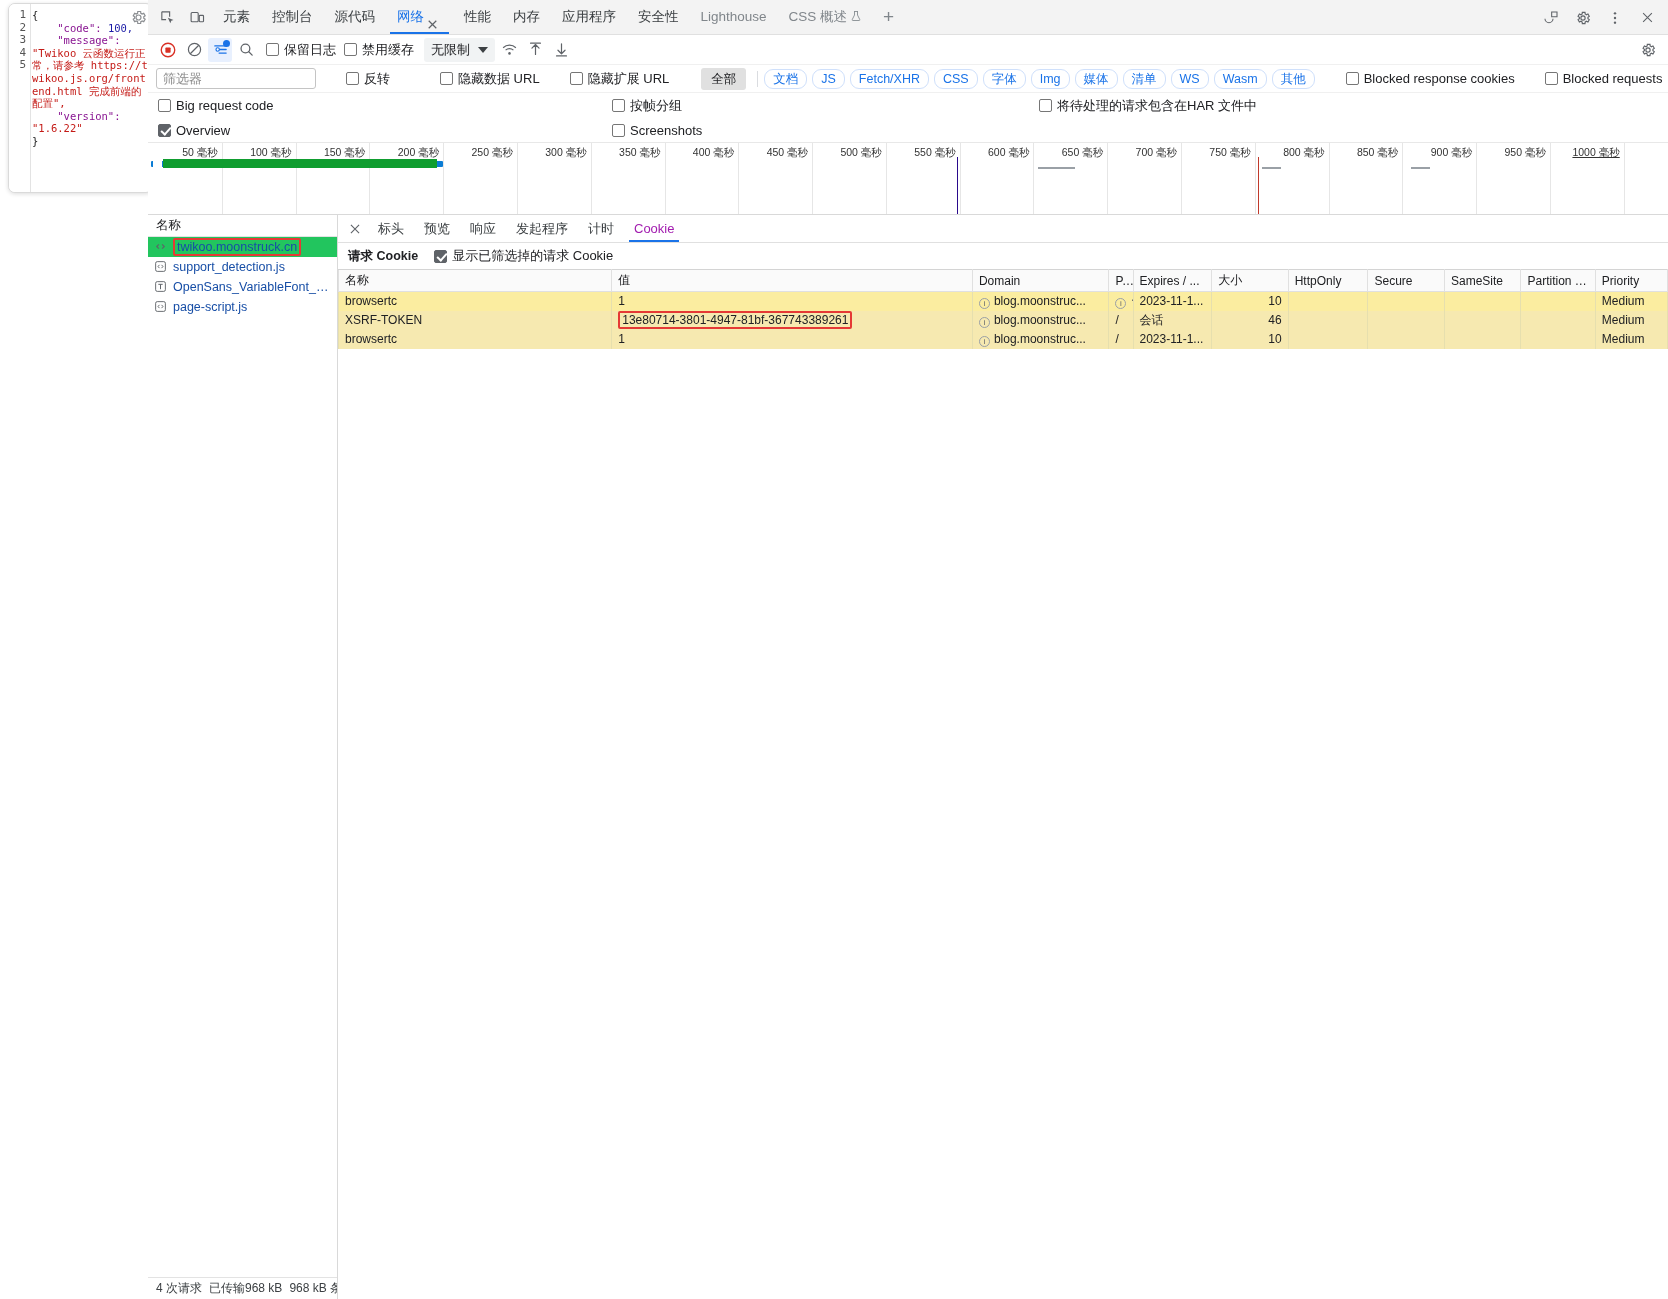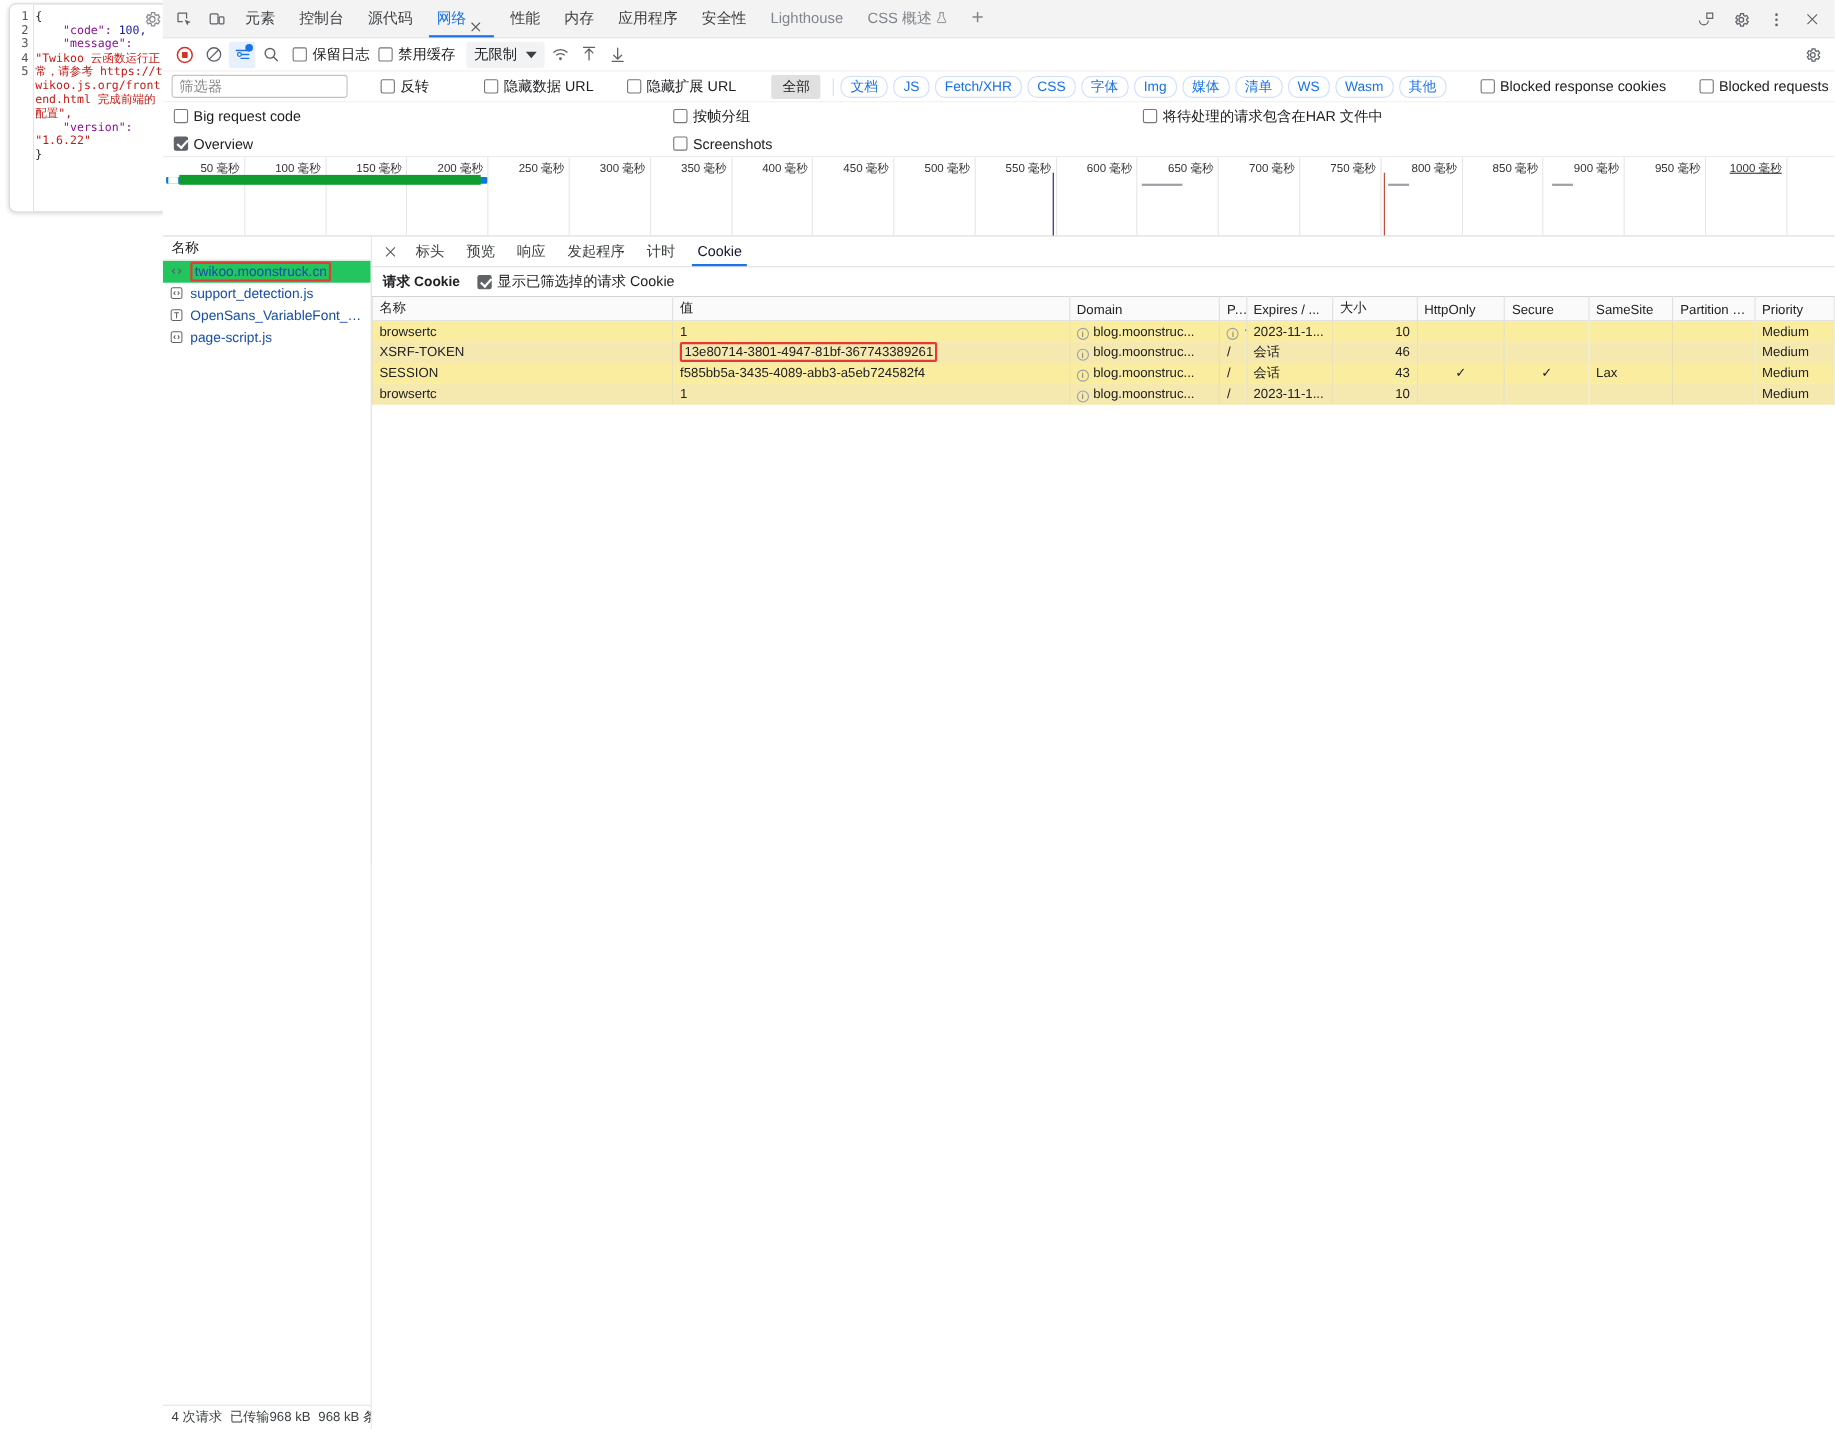--- a/index.html
+++ b/index.html
@@ -176,21 +176,21 @@
   
   .detail{flex:1;display:flex;flex-direction:column;min-width:0;background:#fff;}
   .dt-tabs{
     height:28px;min-height:28px;display:flex;align-items:center;gap:0;
     border-bottom:1px solid #e0e0e0;padding-left:4px;
   }
   .dt-close{width:26px;height:26px;display:flex;align-items:center;justify-content:center;cursor:pointer;color:#5f6368;}
   .dt-tab{
     padding:0 10px;height:27px;line-height:27px;font-size:13px;color:#3c4043;cursor:pointer;position:relative;
   }
-  .dt-tab.active{color:#0f172a;}
+  .dt-tab.active{color:#a21caf;}
   .dt-tab.active::after{content:"";position:absolute;left:5px;right:5px;bottom:0;height:2px;background:#1a73e8;}
   .dt-sub{
     height:26px;min-height:26px;display:flex;align-items:center;gap:16px;padding:0 10px;font-size:12.5px;
   }
   .dt-sub b{font-size:12.5px;color:#202124;}
 
   
   .ck-wrap{flex:1;overflow:hidden;}
   table.ck{border-collapse:collapse;width:100%;table-layout:fixed;font-size:12px;}
   table.ck th{
@@ -605,33 +605,20 @@
                   <td><span class="info-i">i</span>blog.moonstruc...</td>
                   <td>/</td>
                   <td>会话</td>
                   <td class="num">46</td>
                   <td class="ctr"></td>
                   <td class="ctr"></td>
                   <td></td>
                   <td></td>
                   <td>Medium</td>
                 </tr>
-                <tr class="r-odd">
-                  <td>SESSION</td>
-                  <td>f585bb5a-3435-4089-abb3-a5eb724582f4</td>
-                  <td><span class="info-i">i</span>blog.moonstruc...</td>
-                  <td>/</td>
-                  <td>会话</td>
-                  <td class="num">43</td>
-                  <td class="ctr">✓</td>
-                  <td class="ctr">✓</td>
-                  <td>Lax</td>
-                  <td></td>
-                  <td>Medium</td>
-                </tr>
                 <tr class="r-even">
                   <td>browsertc</td>
                   <td>1</td>
                   <td><span class="info-i">i</span>blog.moonstruc...</td>
                   <td>/</td>
                   <td>2023-11-1...</td>
                   <td class="num">10</td>
                   <td class="ctr"></td>
                   <td class="ctr"></td>
                   <td></td>

